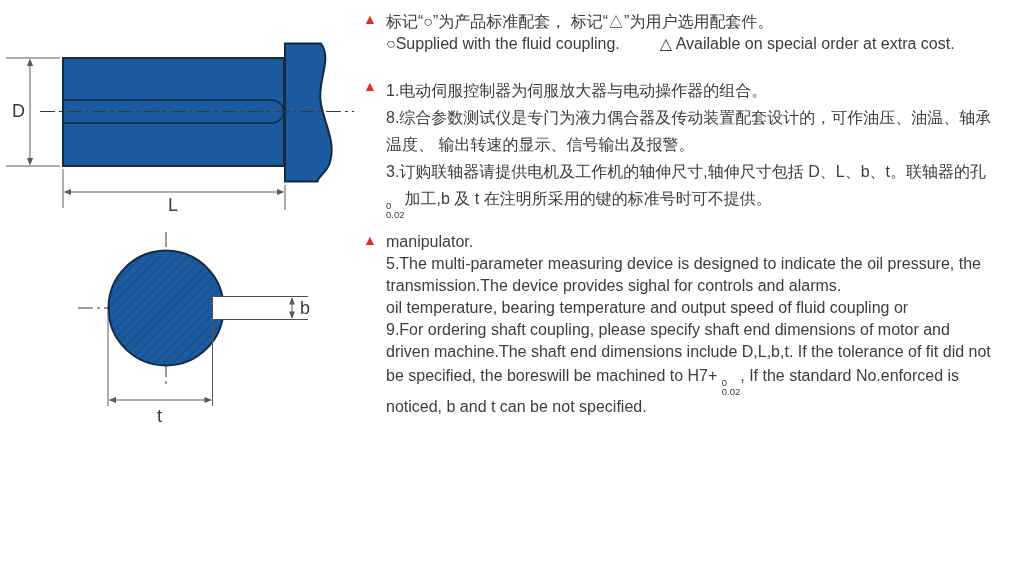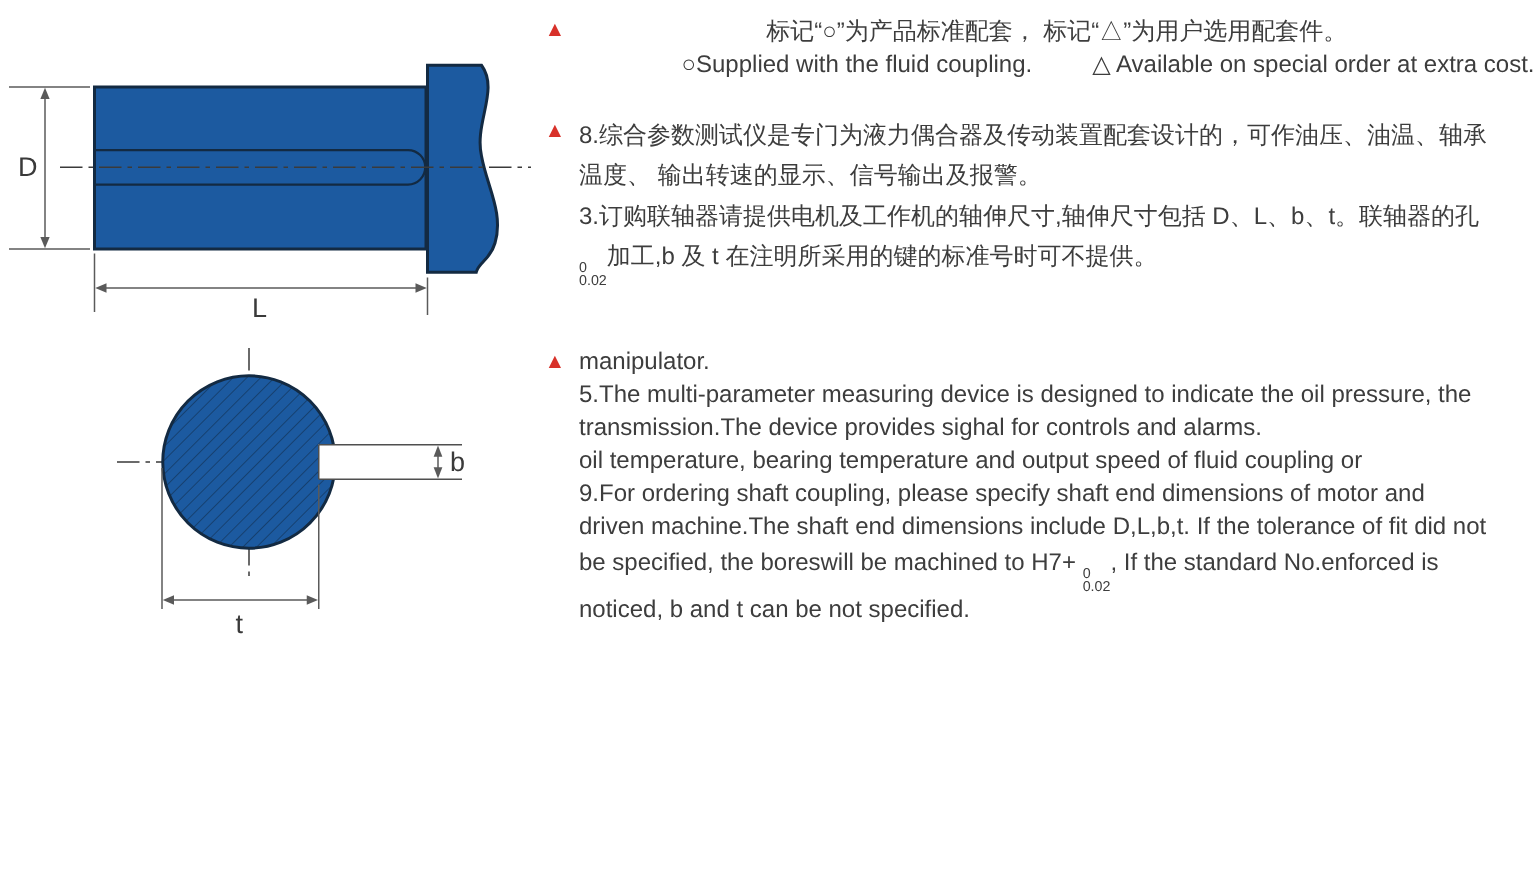--- a/index.html
+++ b/index.html
@@ -17,23 +17,23 @@
   svg.section-view{position:absolute;left:60px;top:218px;}
 
   .block{position:absolute;left:363px;width:660px;padding-left:23px;box-sizing:border-box;}
   .marker{position:absolute;left:0;top:2px;color:var(--marker-red);font-size:14px;line-height:14px;}
   .legend-block{top:10px;}
   .notes-cn-block{top:77px;}
   .notes-en-block{top:231px;}
   .line{white-space:nowrap;}
   .cn{font-size:16px;line-height:27px;}
   .en{font-size:16px;line-height:22px;}
-  .legend-block .cn{line-height:23px;text-align:center;}
+  .legend-block .cn{line-height:23px;}
   .legend-block .en{line-height:22px;}
-  .legend-items{display:flex;gap:40px;justify-content:flex-end;}
+  .legend-items{display:flex;gap:40px;}
 
   .tol{display:inline-flex;flex-direction:column;align-items:flex-start;
        vertical-align:-5px;font-size:9.5px;line-height:8.5px;}
 
   
   .dimline{stroke:var(--dim);stroke-width:1;fill:none;}
   .keyline{stroke:#4f4f4f;stroke-width:1;fill:none;}
   .cline{stroke:#3a3a3a;stroke-width:1;fill:none;stroke-dasharray:15 4 3 4;}
   .solid-part{fill:var(--shaft-fill);stroke:var(--outline);stroke-width:2;}
   .slot-outline{fill:none;stroke:var(--outline);stroke-width:1.5;}
@@ -112,20 +112,21 @@
     <span class="marker">▲</span>
     <div class="line cn">标记“○”为产品标准配套， 标记“△”为用户选用配套件。</div>
     <div class="line en legend-items">
       <span>○Supplied with the fluid coupling.</span>
       <span>△ Available on special order at extra cost.</span>
     </div>
   </div>
 
   <div class="block notes-cn-block">
     <span class="marker">▲</span>
+    <div class="line cn">1.电动伺服控制器为伺服放大器与电动操作器的组合。</div>
     <div class="line cn">8.综合参数测试仪是专门为液力偶合器及传动装置配套设计的，可作油压、油温、轴承</div>
     <div class="line cn">温度、 输出转速的显示、信号输出及报警。</div>
     <div class="line cn">3.订购联轴器请提供电机及工作机的轴伸尺寸,轴伸尺寸包括 D、L、b、t。联轴器的孔</div>
     <div class="line cn">
       <span class="tol">
           <span>0</span>
           <span>0.02</span>
         </span><span>加工,b 及 t 在注明所采用的键的标准号时可不提供。</span>
     </div>
   </div>

